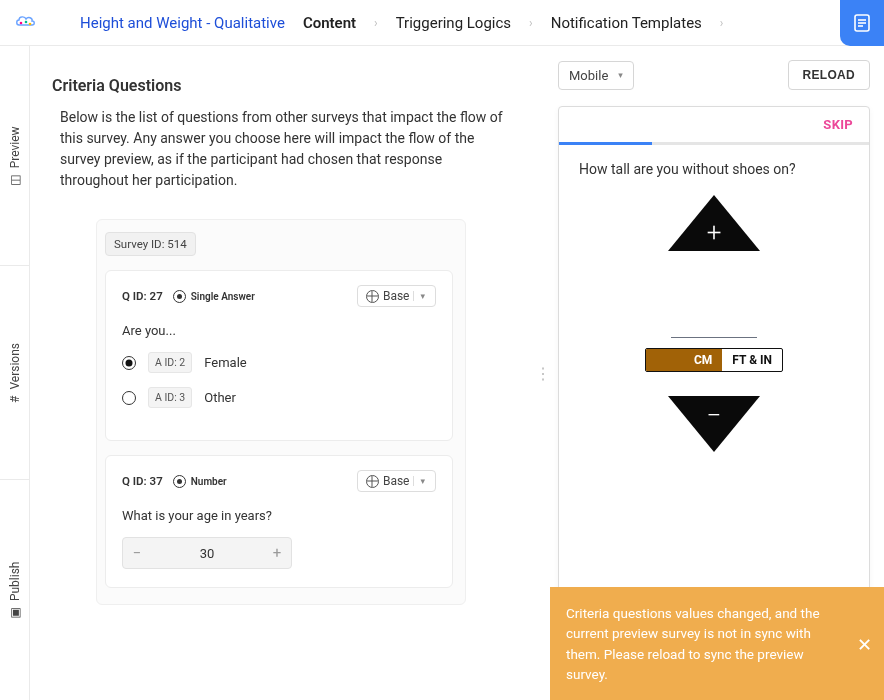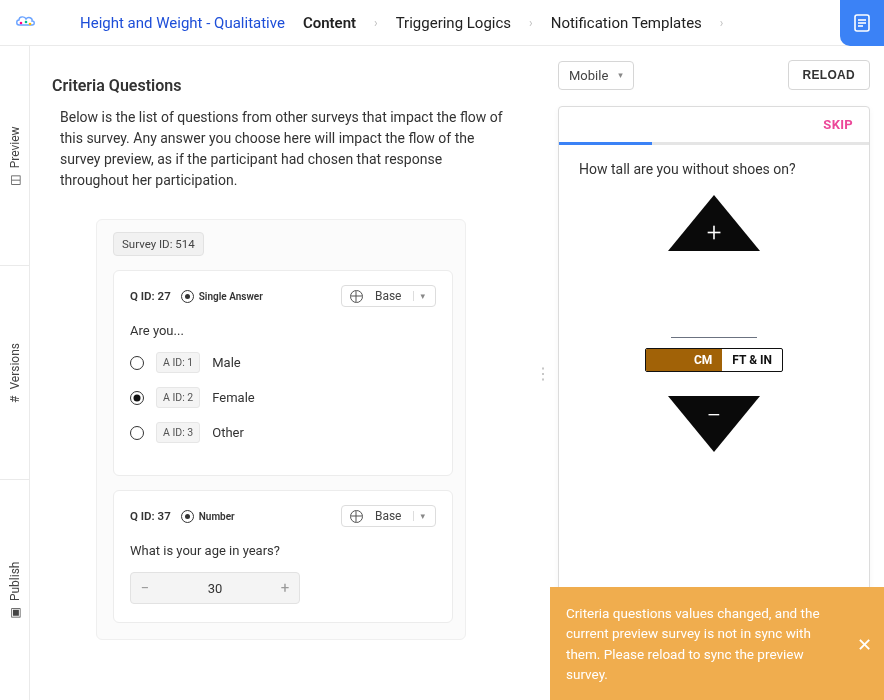--- a/index.html
+++ b/index.html
@@ -133,21 +133,21 @@
       margin-bottom: 28px;
       padding-left: 8px;
       max-width: 470px;
     }
 
     .survey-group {
       background: #fbfbfb;
       border: 1px solid #efefef;
       border-radius: 6px;
       margin-left: 44px;
-      padding: 12px 12px 16px 16px;
+      padding: 12px 12px 16px 8px;
       max-width: 370px;
     }
     .chip {
       display: inline-block;
       background: #f1f1f1;
       border: 1px solid #e2e2e2;
       border-radius: 4px;
       font-size: 11.5px;
       padding: 4px 8px;
       color: #444;
@@ -192,21 +192,21 @@
       background: #333;
     }
     .lang-select {
       border: 1px solid #ddd;
       border-radius: 4px;
       display: flex;
       align-items: center;
       font-size: 12px;
       color: #444;
       padding: 3px 4px 3px 8px;
-      gap: 12px;
+      gap: 4px;
       margin-left: auto;
     }
     .lang-select .caret {
       border-left: 1px solid #ddd;
       padding: 0 6px;
       color: #888;
       font-size: 9px;
     }
     .globe-icon {
       width: 13px; height: 13px; border: 1.2px solid #555; border-radius: 50%;
@@ -461,25 +461,20 @@
           </span>
           <span class="lang-select">
             <span class="globe-icon"></span>
             <span>Base</span>
             <span class="caret">▾</span>
           </span>
         </div>
         <div class="q-text">Are you...</div>
 
         <div class="answer-row">
-          <span class="radio"></span>
-          <span class="aid-chip">A ID: 1</span>
-          <span class="answer-label">Male</span>
-        </div>
-        <div class="answer-row">
           <span class="radio selected"></span>
           <span class="aid-chip">A ID: 2</span>
           <span class="answer-label">Female</span>
         </div>
         <div class="answer-row">
           <span class="radio"></span>
           <span class="aid-chip">A ID: 3</span>
           <span class="answer-label">Other</span>
         </div>
       </div>

